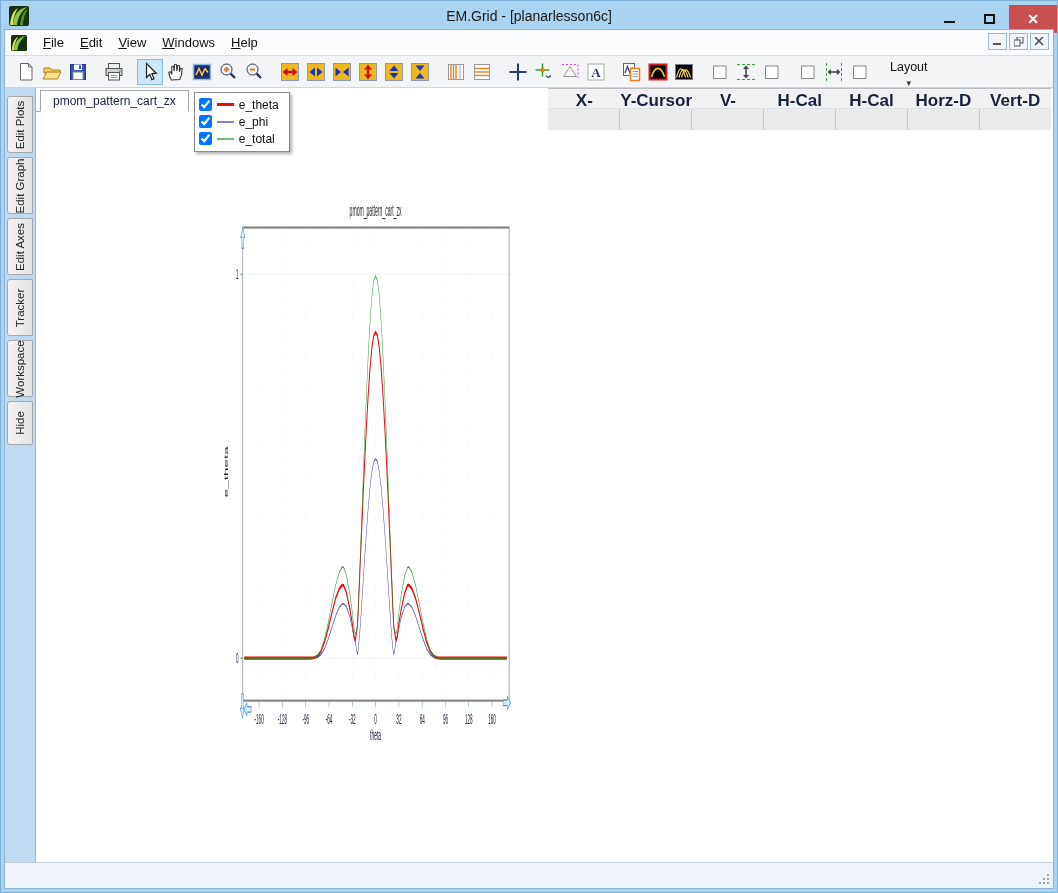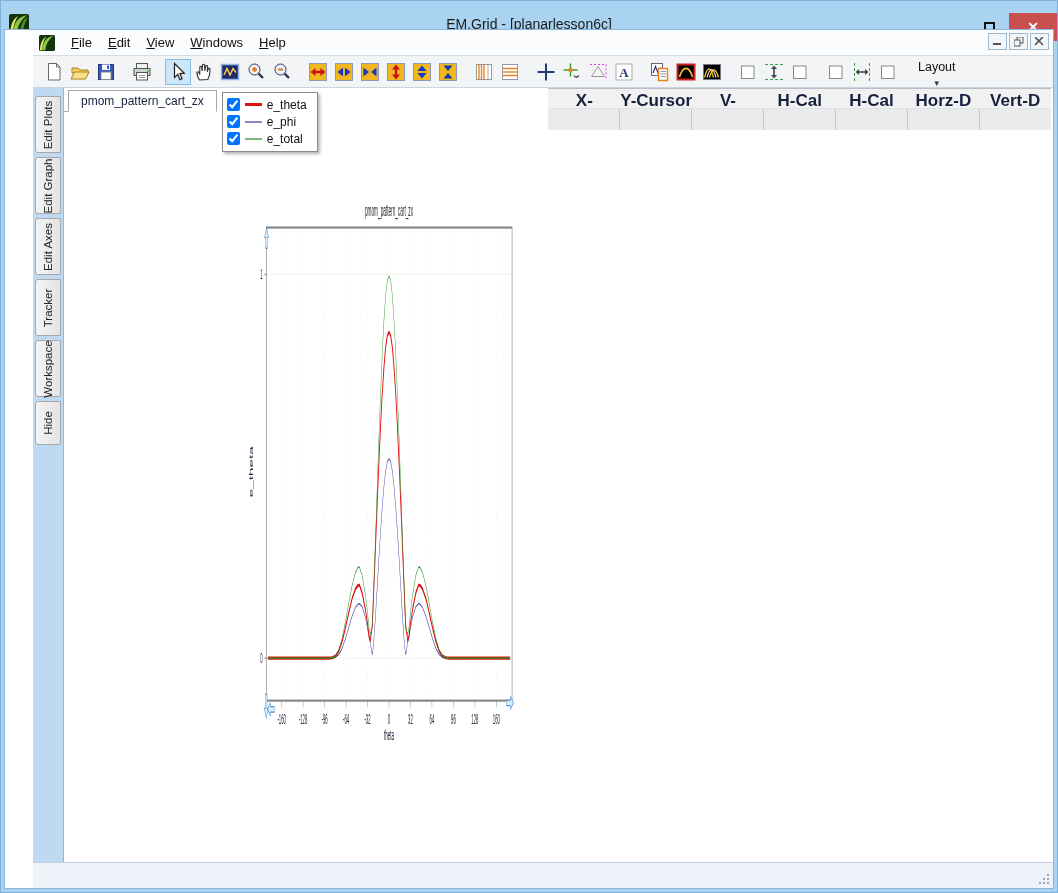--- a/index.html
+++ b/index.html
@@ -1,30 +1,30 @@
 <!DOCTYPE html>
 <html><head>
 <meta charset="utf-8">
 <style>
   * { margin:0; padding:0; box-sizing:border-box; }
   html,body { width:1058px; height:893px; font-family:"Liberation Sans", sans-serif; background:#dfeaf4; }
   .win { position:relative; width:1058px; height:893px; background:#a9d3f0; overflow:hidden; border:1px solid #7fb0d8; }
 
   
-  .titlebar { position:absolute; left:0; top:12px; width:100%; height:22px; background:#a9d3f0; display:flex; align-items:center; }
+  .titlebar { position:absolute; left:0; top:4px; width:100%; height:22px; background:#a9d3f0; display:flex; align-items:center; }
   .app-logo { width:20px; height:20px; margin-left:8px; }
   .title-text { position:absolute; left:0; right:0; text-align:center; font-size:14px; color:#1a1a1a; }
   .win-controls { position:absolute; right:0; top:0; height:28px; display:flex; align-items:stretch; }
   .wc-btn { width:40px; display:flex; align-items:center; justify-content:center; font-size:13px; color:#111; cursor:default; }
   .wc-min .bar { width:11px; height:2px; background:#111; margin-top:6px; }
   .wc-max .box { width:11px; height:10px; border:2px solid #111; }
   .wc-close { width:48px; background:#c9504e; color:#fff; font-size:14px; font-weight:bold; }
 
   
-  .frame { position:absolute; left:3px; right:3px; top:28px; bottom:3px; background:#fff; border:1px solid #8ab6dc; display:flex; flex-direction:column;padding-left:28px; }
+  .frame { position:absolute; left:3px; right:3px; top:28px; bottom:3px; background:#fff; border:1px solid #8ab6dc; display:flex; flex-direction:column; }
 
   
   .menubar { height:26px; background:#fafcfe; border-bottom:1px solid #d5dde4; display:flex; align-items:center; position:relative; }
   .menubar .app-logo-sm { width:16px; height:16px; margin:0 8px 0 6px; }
   .menu-item { display:inline-block; padding:3px 8px; font-size:13px; color:#111; }
   .menu-item::first-letter { text-decoration:underline; }
   .mdi-controls { position:absolute; right:4px; top:3px; display:flex; gap:2px; }
   .mdi-btn { width:19px; height:17px; background:#f2f6fa; border:1px solid #9fb8cc; display:flex; align-items:center; justify-content:center; }
 
   

